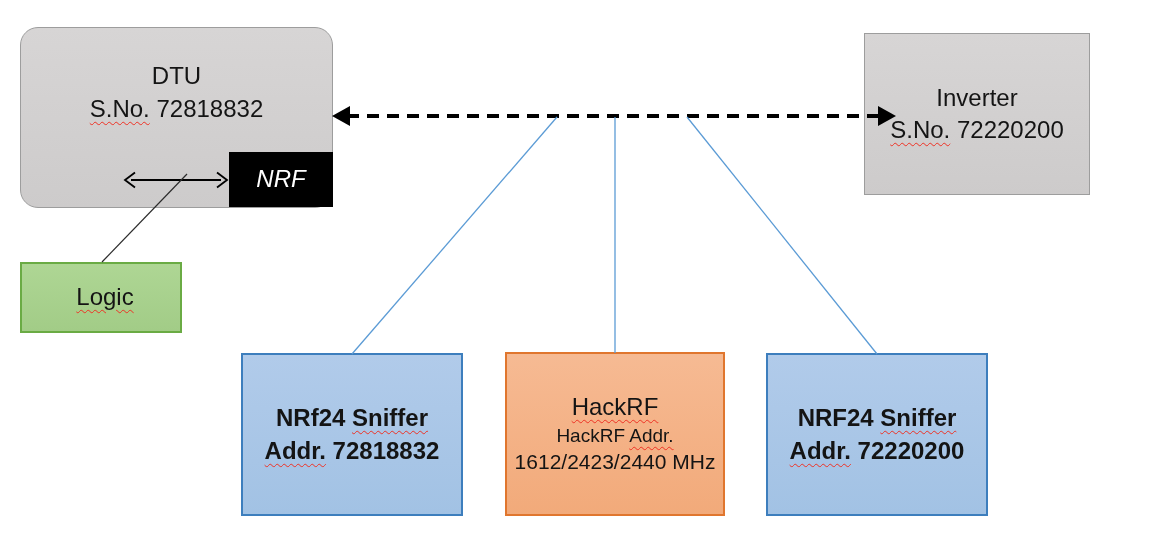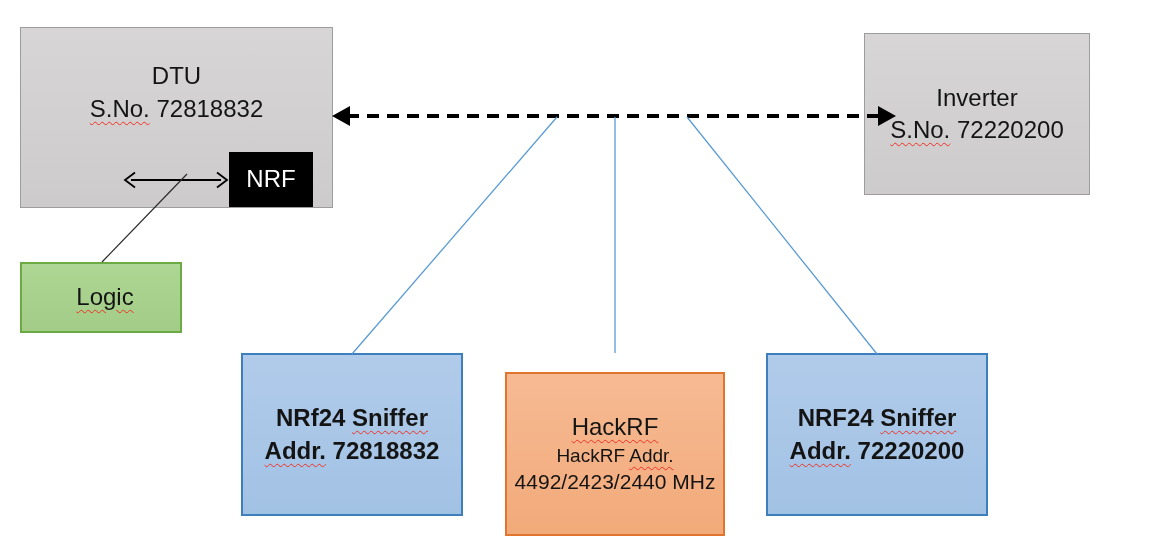--- a/index.html
+++ b/index.html
@@ -24,21 +24,20 @@
     border:2px solid #6aab44;
   }
   .blue {
     background:linear-gradient(#b1cbea,#a2c2e4);
     border:2px solid #3d7ebd;
     font-weight:bold;
   }
   .orange {
     background:linear-gradient(#f6ba93,#f2aa7a);
     border:2px solid #e0762e;
-    margin-top:20px;
   }
   .t-main { font-size:24px; }
   .t-sub  { font-size:19px; line-height:1.3; }
   .t-chan { font-size:21px; line-height:1.35; }
   .sq {
     text-decoration-line:underline;
     text-decoration-style:wavy;
     text-decoration-color:#ee3124;
     text-decoration-thickness:1px;
     text-underline-offset:4px;
@@ -47,48 +46,48 @@
     position:absolute; left:0; top:0; width:1157px; height:543px;
     z-index:20; pointer-events:none;
   }
   .node { z-index:10; }
 </style>
 </head>
 <body>
 
 <div class="canvas">
 
-  <div class="box gray node t-main" style="left:20px; top:27px; width:313px; height:181px; padding-bottom:50px;">
+  <div class="box gray node t-main" style="left:20px; top:27px; width:313px; height:181px; padding-bottom:50px;border-radius:18px;">
     <div>DTU</div>
     <div><span class="sq">S.No.</span><span> 72818832</span></div>
   </div>
 
 
-  <div class="box chip node" style="left:229px; top:152px; width:84px; height:55px;">
+  <div class="box chip node" style="left:229px; top:152px; width:104px; height:55px;font-style:italic;">
     <div>NRF</div>
   </div>
 
   <div class="box green node t-main" style="left:20px; top:262px; width:162px; height:71px;padding-left:8px;">
     <div><span class="sq">Logic</span></div>
   </div>
 
   <div class="box gray node t-main" style="left:864px; top:33px; width:226px; height:162px;">
     <div>Inverter</div>
     <div><span class="sq">S.No.</span><span> 72220200</span></div>
   </div>
 
   <div class="box blue node t-main" style="left:241px; top:353px; width:222px; height:163px;">
     <div><span>NRf24 </span><span class="sq">Sniffer</span></div>
     <div><span class="sq">Addr.</span><span> 72818832</span></div>
   </div>
 
   <div class="box orange node" style="left:505px; top:352px; width:220px; height:164px;">
     <div class="t-main"><span class="sq">HackRF</span></div>
     <div class="t-sub"><span>HackRF </span><span class="sq">Addr.</span></div>
-    <div class="t-chan">4492/2423/2440 MHz</div>
+    <div class="t-chan">1612/2423/2440 MHz</div>
   </div>
 
   <div class="box blue node t-main" style="left:766px; top:353px; width:222px; height:163px;">
     <div><span>NRF24 </span><span class="sq">Sniffer</span></div>
     <div><span class="sq">Addr.</span><span> 72220200</span></div>
   </div>
 
   <svg class="connector-layer" width="1157" height="543" viewBox="0 0 1157 543">
 
     <g>

